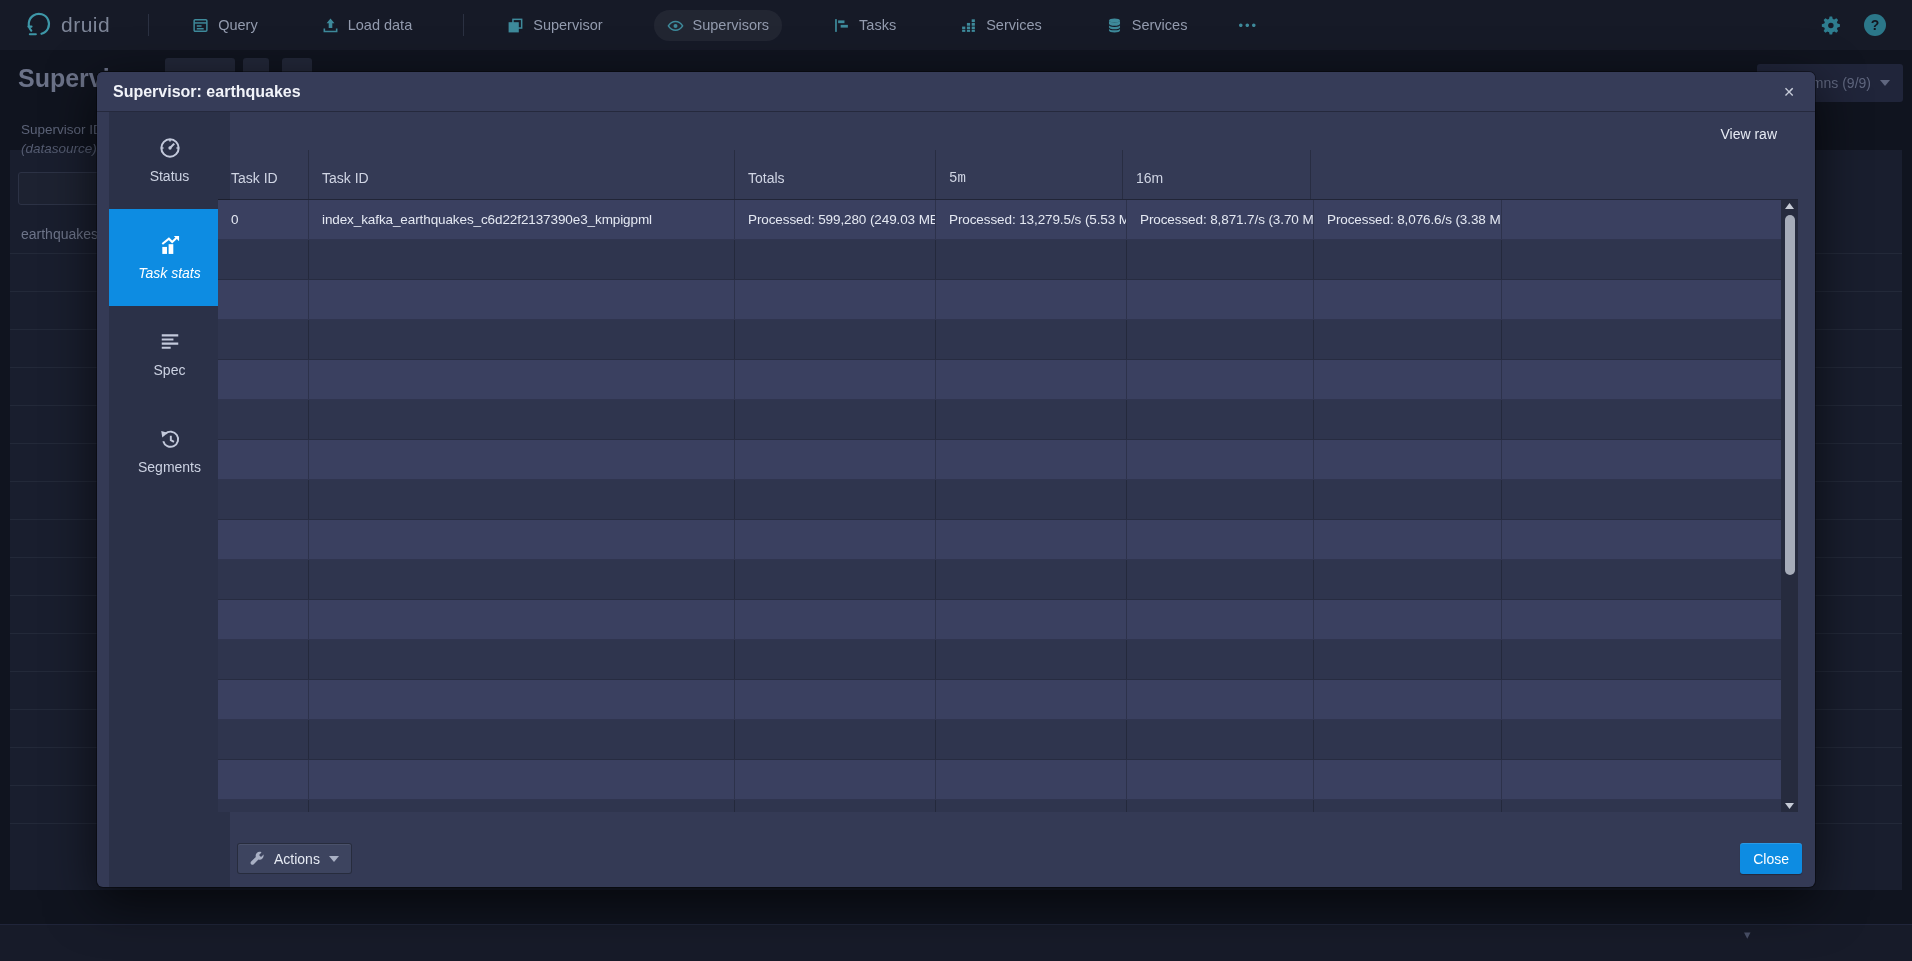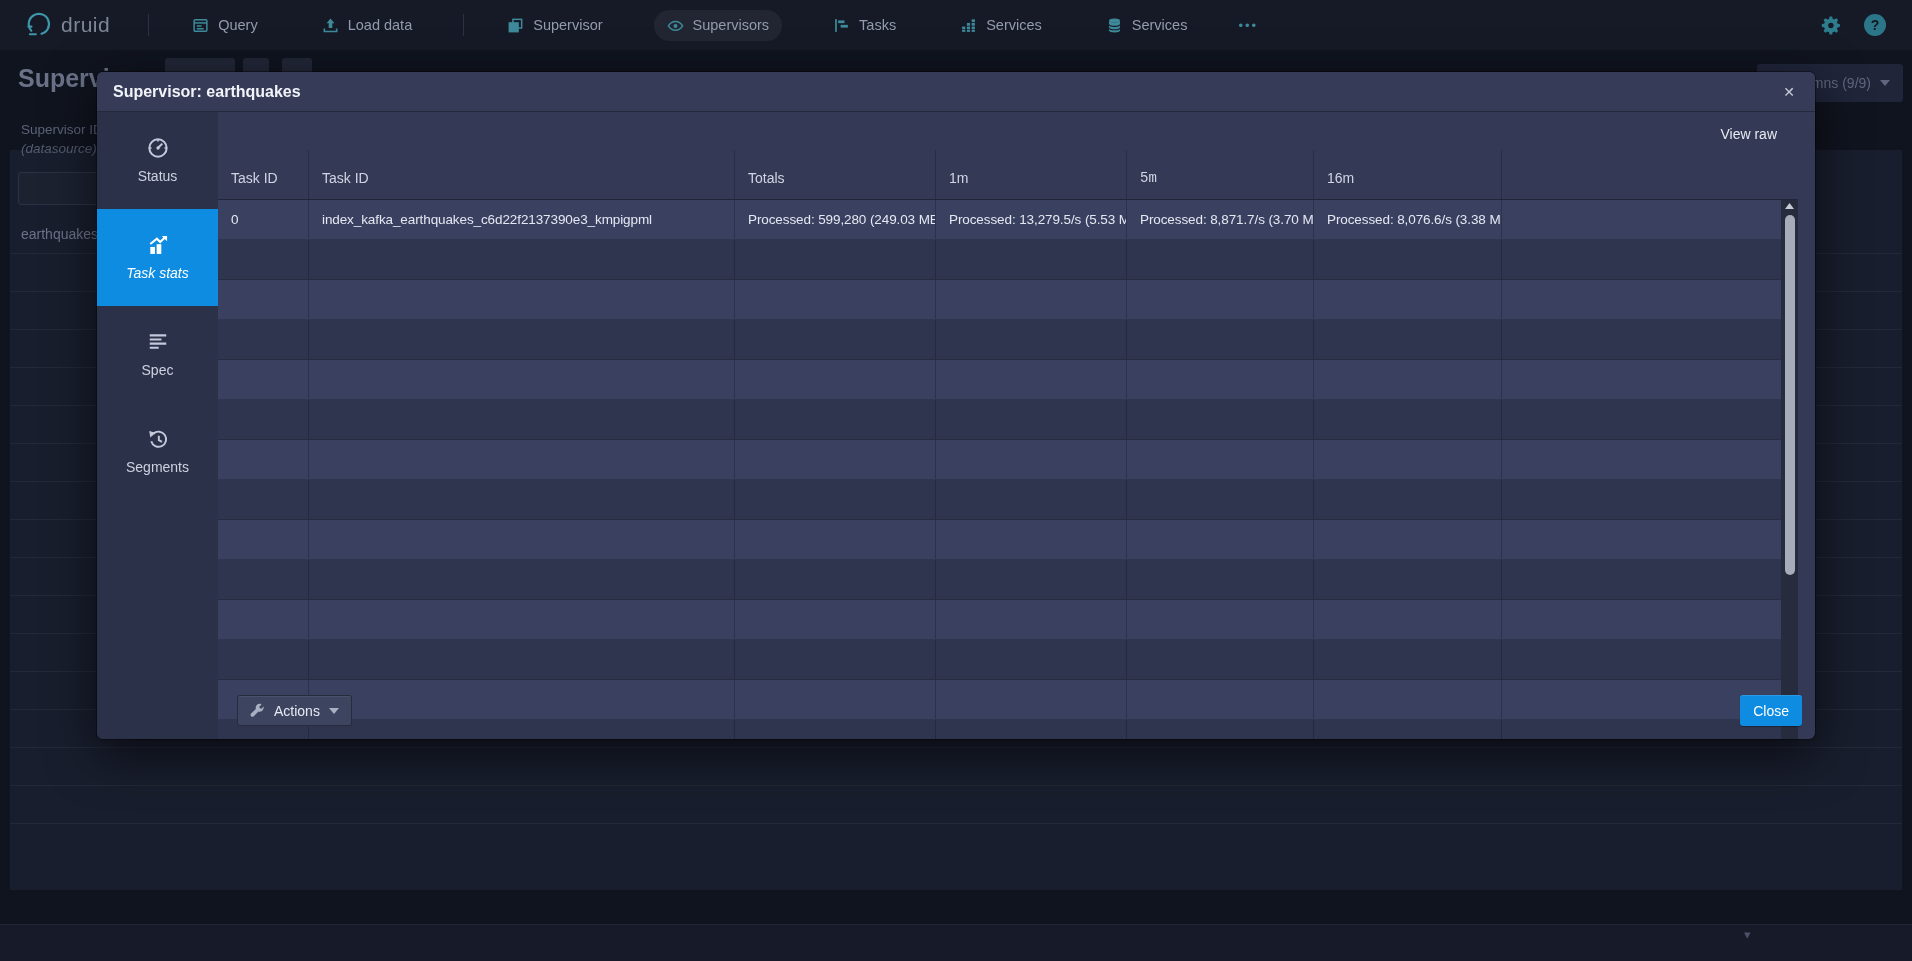--- a/index.html
+++ b/index.html
@@ -33,28 +33,28 @@
   #bg-list-value { left:21px; top:226px; font-size:14px; color:#6d7489; z-index:2; white-space:nowrap; }
   .bg-btn { top:58px; height:20px; background:#222738; border-radius:3px; z-index:2; }
   #bg-columns-pill { left:1757px; top:64px; width:146px; height:38px; background:#20253a; border-radius:3px;
      display:flex; align-items:center; justify-content:flex-end; gap:9px; padding-right:13px;
      color:#5f667e; font-size:14px; z-index:5; }
   #bg-bottom-bar { left:0; top:924px; width:1912px; height:37px; background:#171b29; border-top:1px solid #20253a; z-index:1; }
   #bg-bottom-caret { left:1744px; top:927px; color:#4a5168; font-size:13px; z-index:2; }
   .caret-svg { display:inline-flex; }
 
   
-  #dialog { left:97px; top:72px; width:1718px; height:667px; background:#343a55; border-radius:6px;
+  #dialog { left:97px; top:72px; width:1718px; height:815px; background:#343a55; border-radius:6px;
      box-shadow:0 0 0 1px rgba(0,0,0,.35), 0 14px 50px rgba(0,0,0,.65); z-index:20; overflow:hidden; }
   #dialog-header { position:absolute; left:0; top:0; right:0; height:40px; background:#363c58;
      border-bottom:1px solid rgba(0,0,0,.3); display:flex; align-items:center; padding:0 20px 0 16px; }
   #dialog-title { font-size:16px; font-weight:bold; color:#f1f3f9; }
   #dialog-close { margin-left:auto; color:#c8cdda; font-size:14px; cursor:pointer; line-height:1; }
 
-  #dialog-sidebar { position:absolute; left:0; top:40px; width:121px; bottom:0; background:#2b3148; }
+  #dialog-sidebar { position:absolute; left:12px; top:40px; width:121px; bottom:0; background:#2b3148; }
   .tab { height:97px; display:flex; flex-direction:column; align-items:center; justify-content:center; gap:9px; cursor:pointer; }
   .tab .ticon { color:#c3c9db; display:flex; }
   .tab .tlabel { color:#ccd2e2; font-size:14px; }
   .tab.active { background:var(--accent,#0d8ce2); }
   .tab.active .ticon, .tab.active .tlabel { color:#ffffff;font-style:italic; }
 
   #dialog-main { position:absolute; left:121px; top:40px; right:0; bottom:0; }
   #view-raw { position:absolute; top:14px; right:38px; font-size:14px; color:#e6eaf3; cursor:pointer; }
 
   #table-wrap { position:absolute; left:0; top:38px; width:1580px; height:662px; overflow:hidden; }
@@ -278,21 +278,20 @@
       </div>
 
     <div id="dialog-main">
       <span id="view-raw">View raw</span>
 
       <div id="table-wrap">
         <div id="thead">
             <div class="th" style="width: 91px;">Task ID</div>
             <div class="th" style="width: 426px;">Task ID</div>
             <div class="th" style="width: 201px;">Totals</div>
-            <div class="th" style="width: 191px;">1m</div>
             <div class="th" style="width: 187px; font-family: Liberation Mono, monospace;">5m</div>
             <div class="th" style="width: 188px;">16m</div>
             <div class="th filler" style="width: 279px;"></div>
           </div>
         <div id="tbody">
             <div class="tr light">
               <div class="td" style="width: 91px;">0</div>
               <div class="td" style="width: 426px;">index_kafka_earthquakes_c6d22f2137390e3_kmpigpml</div>
               <div class="td" style="width: 201px;">Processed: 599,280 (249.03 MB)</div>
               <div class="td" style="width: 191px;">Processed: 13,279.5/s (5.53 MB/s)</div>

